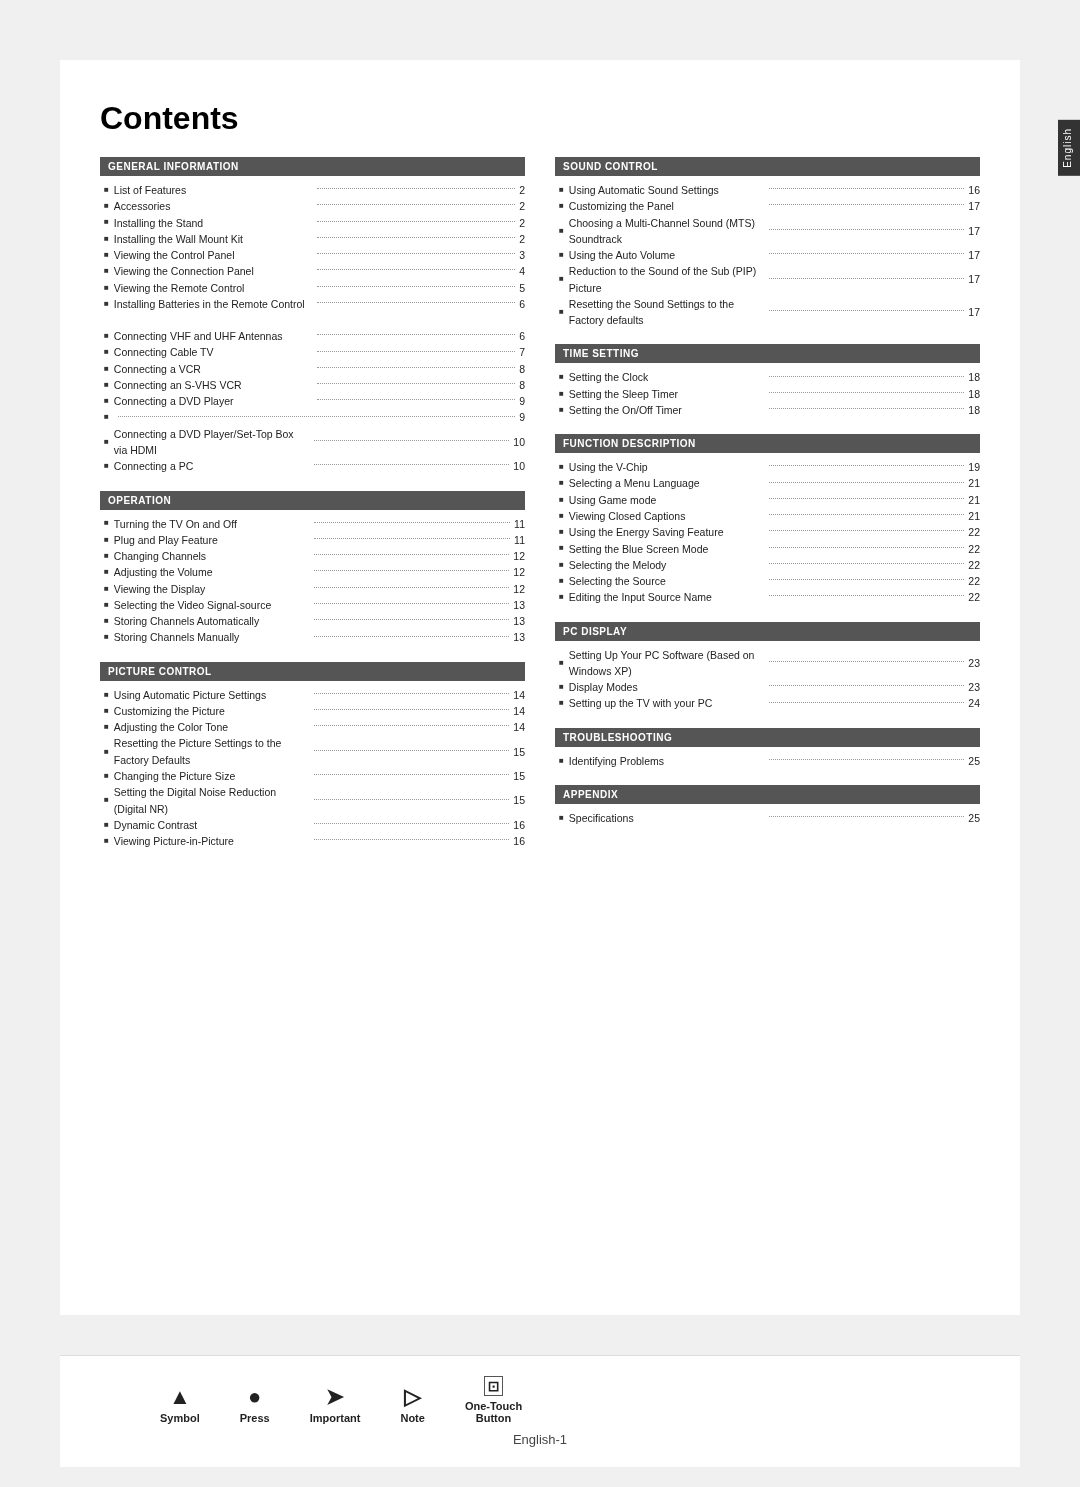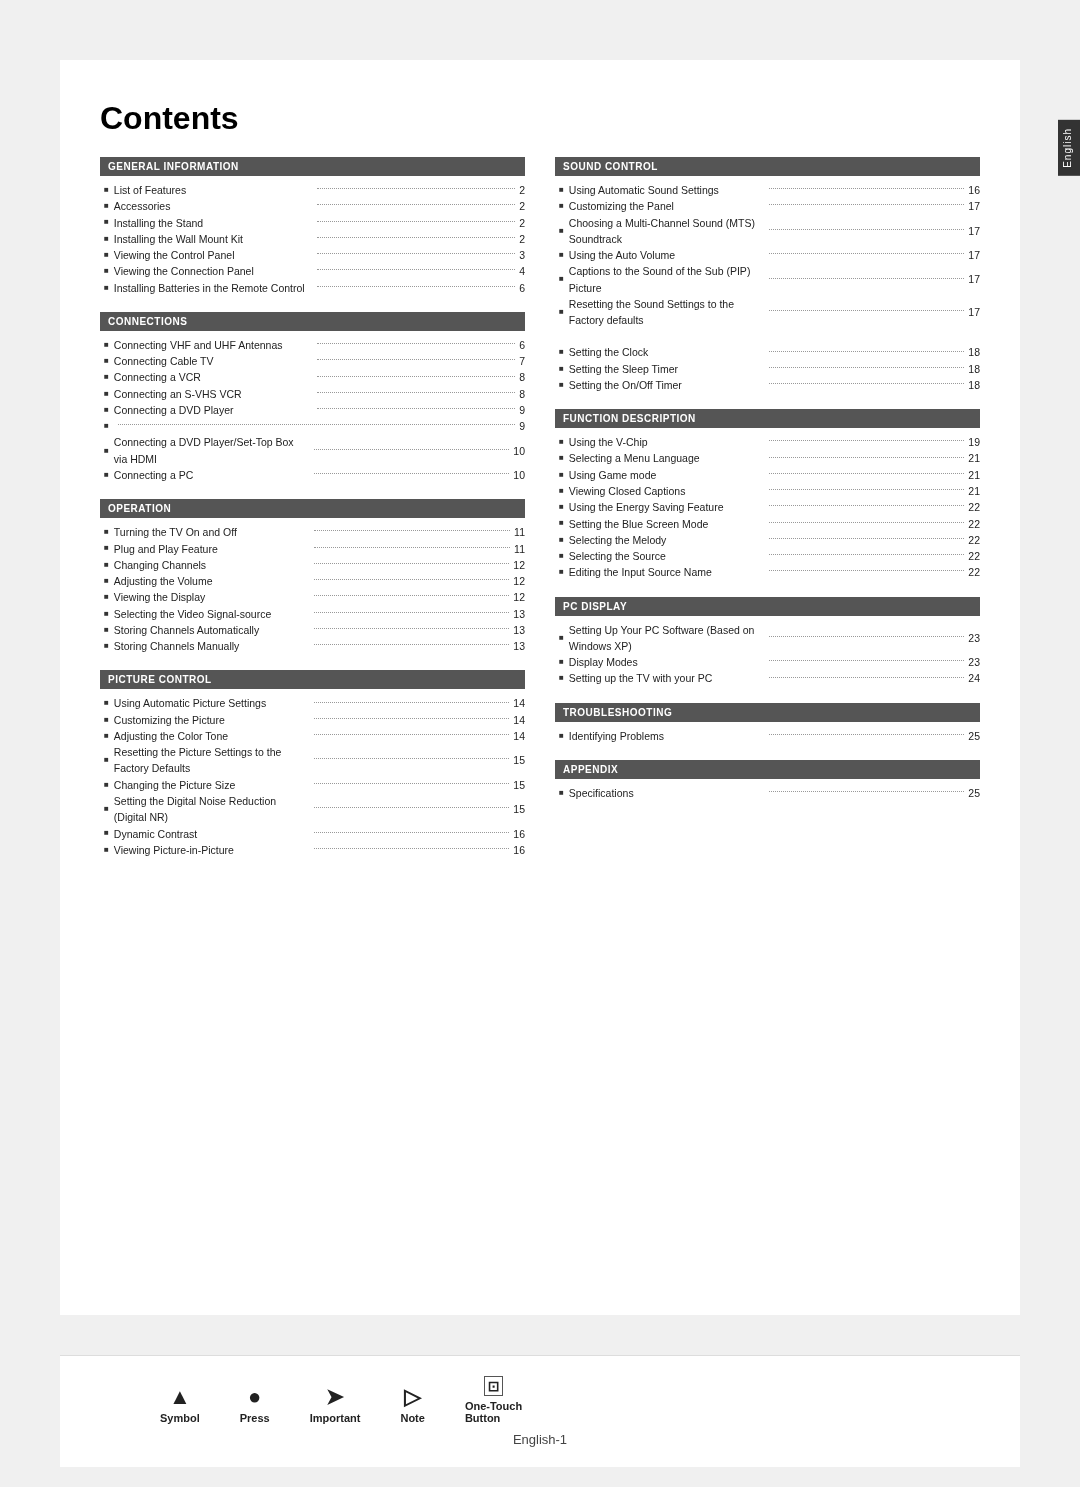--- a/index.html
+++ b/index.html
@@ -162,28 +162,32 @@
                 <span class="toc-item-text">Viewing the Control Panel</span>
                 <span class="toc-dots"></span>
                 <span class="toc-page">3</span>
               </li>
               <li>
                 <span class="toc-item-text">Viewing the Connection Panel</span>
                 <span class="toc-dots"></span>
                 <span class="toc-page">4</span>
               </li>
               <li>
+                <span class="toc-item-text">Viewing the Remote Control</span>
+                <span class="toc-dots"></span>
+                <span class="toc-page">5</span>
+              </li>
+              <li>
                 <span class="toc-item-text">Installing Batteries in the Remote Control</span>
                 <span class="toc-dots"></span>
                 <span class="toc-page">6</span>
               </li>
             </ul>
           </div>
           <div class="section">
-            <div class="section-header">CONNECTIONS</div>
             <ul class="toc-list">
               <li>
                 <span class="toc-item-text">Connecting VHF and UHF Antennas</span>
                 <span class="toc-dots"></span>
                 <span class="toc-page">6</span>
               </li>
               <li>
                 <span class="toc-item-text">Connecting Cable TV</span>
                 <span class="toc-dots"></span>
                 <span class="toc-page">7</span>
@@ -329,32 +333,33 @@
                 <span class="toc-item-text">Choosing a Multi-Channel Sound (MTS) Soundtrack</span>
                 <span class="toc-dots"></span>
                 <span class="toc-page">17</span>
               </li>
               <li>
                 <span class="toc-item-text">Using the Auto Volume</span>
                 <span class="toc-dots"></span>
                 <span class="toc-page">17</span>
               </li>
               <li>
-                <span class="toc-item-text">Captions to the Sound of the Sub (PIP) Picture</span>
+                <span class="toc-item-text">Reduction to the Sound of the Sub (PIP) Picture</span>
                 <span class="toc-dots"></span>
                 <span class="toc-page">17</span>
               </li>
               <li>
                 <span class="toc-item-text">Resetting the Sound Settings to the Factory defaults</span>
                 <span class="toc-dots"></span>
                 <span class="toc-page">17</span>
               </li>
             </ul>
           </div>
           <div class="section">
+            <div class="section-header">TIME SETTING</div>
             <ul class="toc-list">
               <li>
                 <span class="toc-item-text">Setting the Clock</span>
                 <span class="toc-dots"></span>
                 <span class="toc-page">18</span>
               </li>
               <li>
                 <span class="toc-item-text">Setting the Sleep Timer</span>
                 <span class="toc-dots"></span>
                 <span class="toc-page">18</span>
@@ -473,19 +478,19 @@
         <div class="legend-item">
           <span class="legend-icon">➤</span>
           <span style="white-space: pre-line;">Important</span>
         </div>
         <div class="legend-item">
           <span class="legend-icon">▷</span>
           <span style="text-align: center; white-space: pre-line;">Note</span>
         </div>
         <div class="legend-item">
           <span class="legend-icon" style="font-size: 14px; border: 1px solid rgb(85, 85, 85); padding: 2px 3px;">⊡</span>
-          <span style="text-align: left; white-space: pre-line;">One-Touch
+          <span style="text-align: center; white-space: pre-line;">One-Touch
 Button</span>
         </div>
       </div>
     <div class="page-number-area">English-1</div>
   </div>
 </div>
 
 </body></html>

